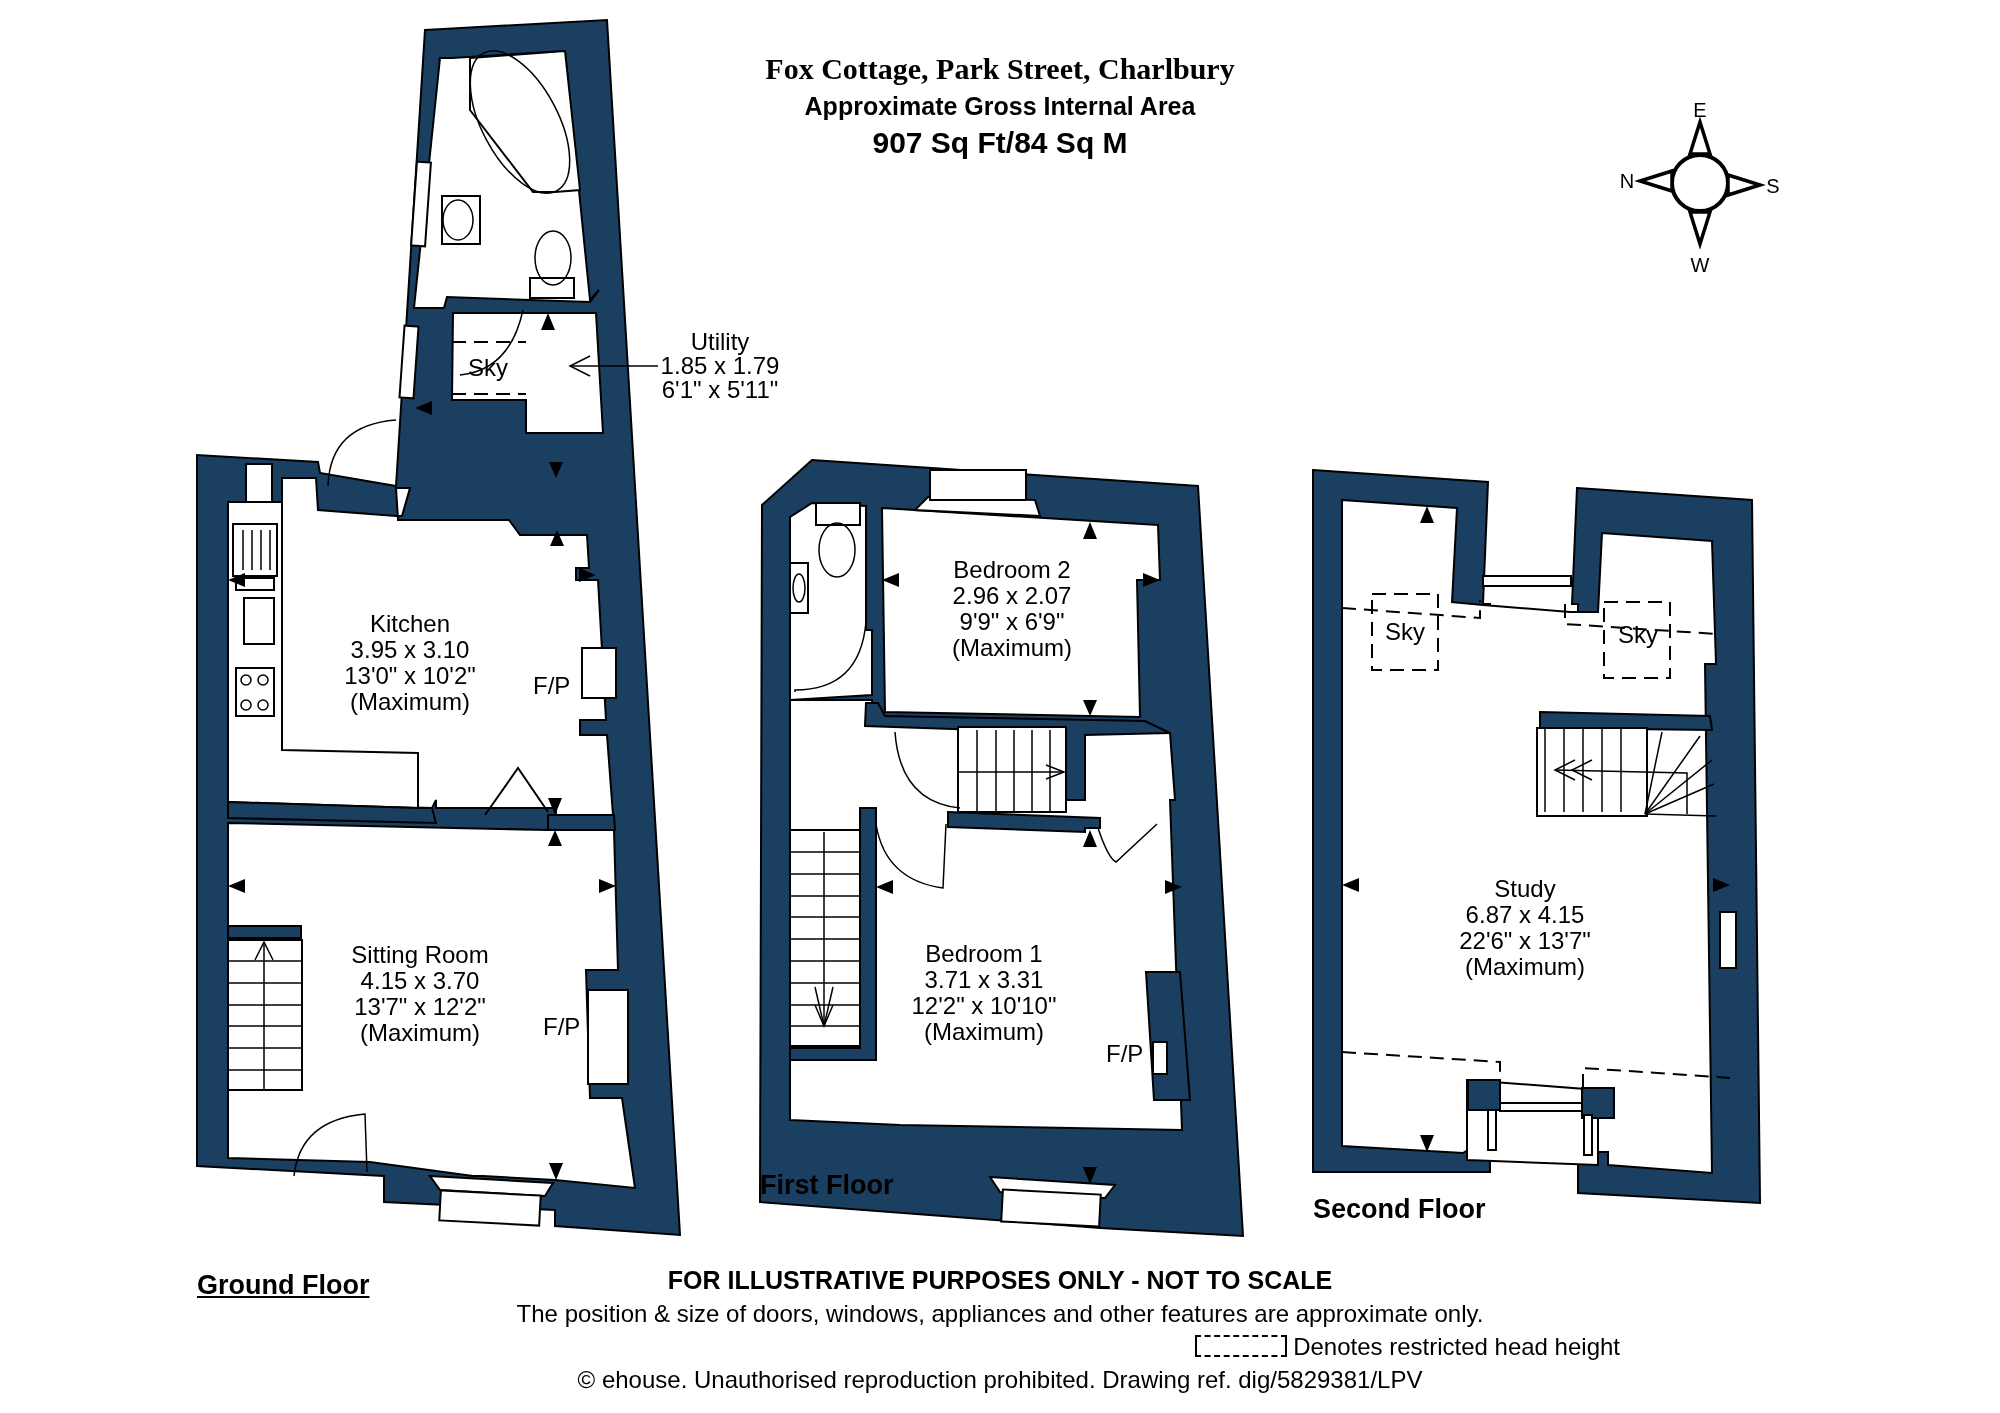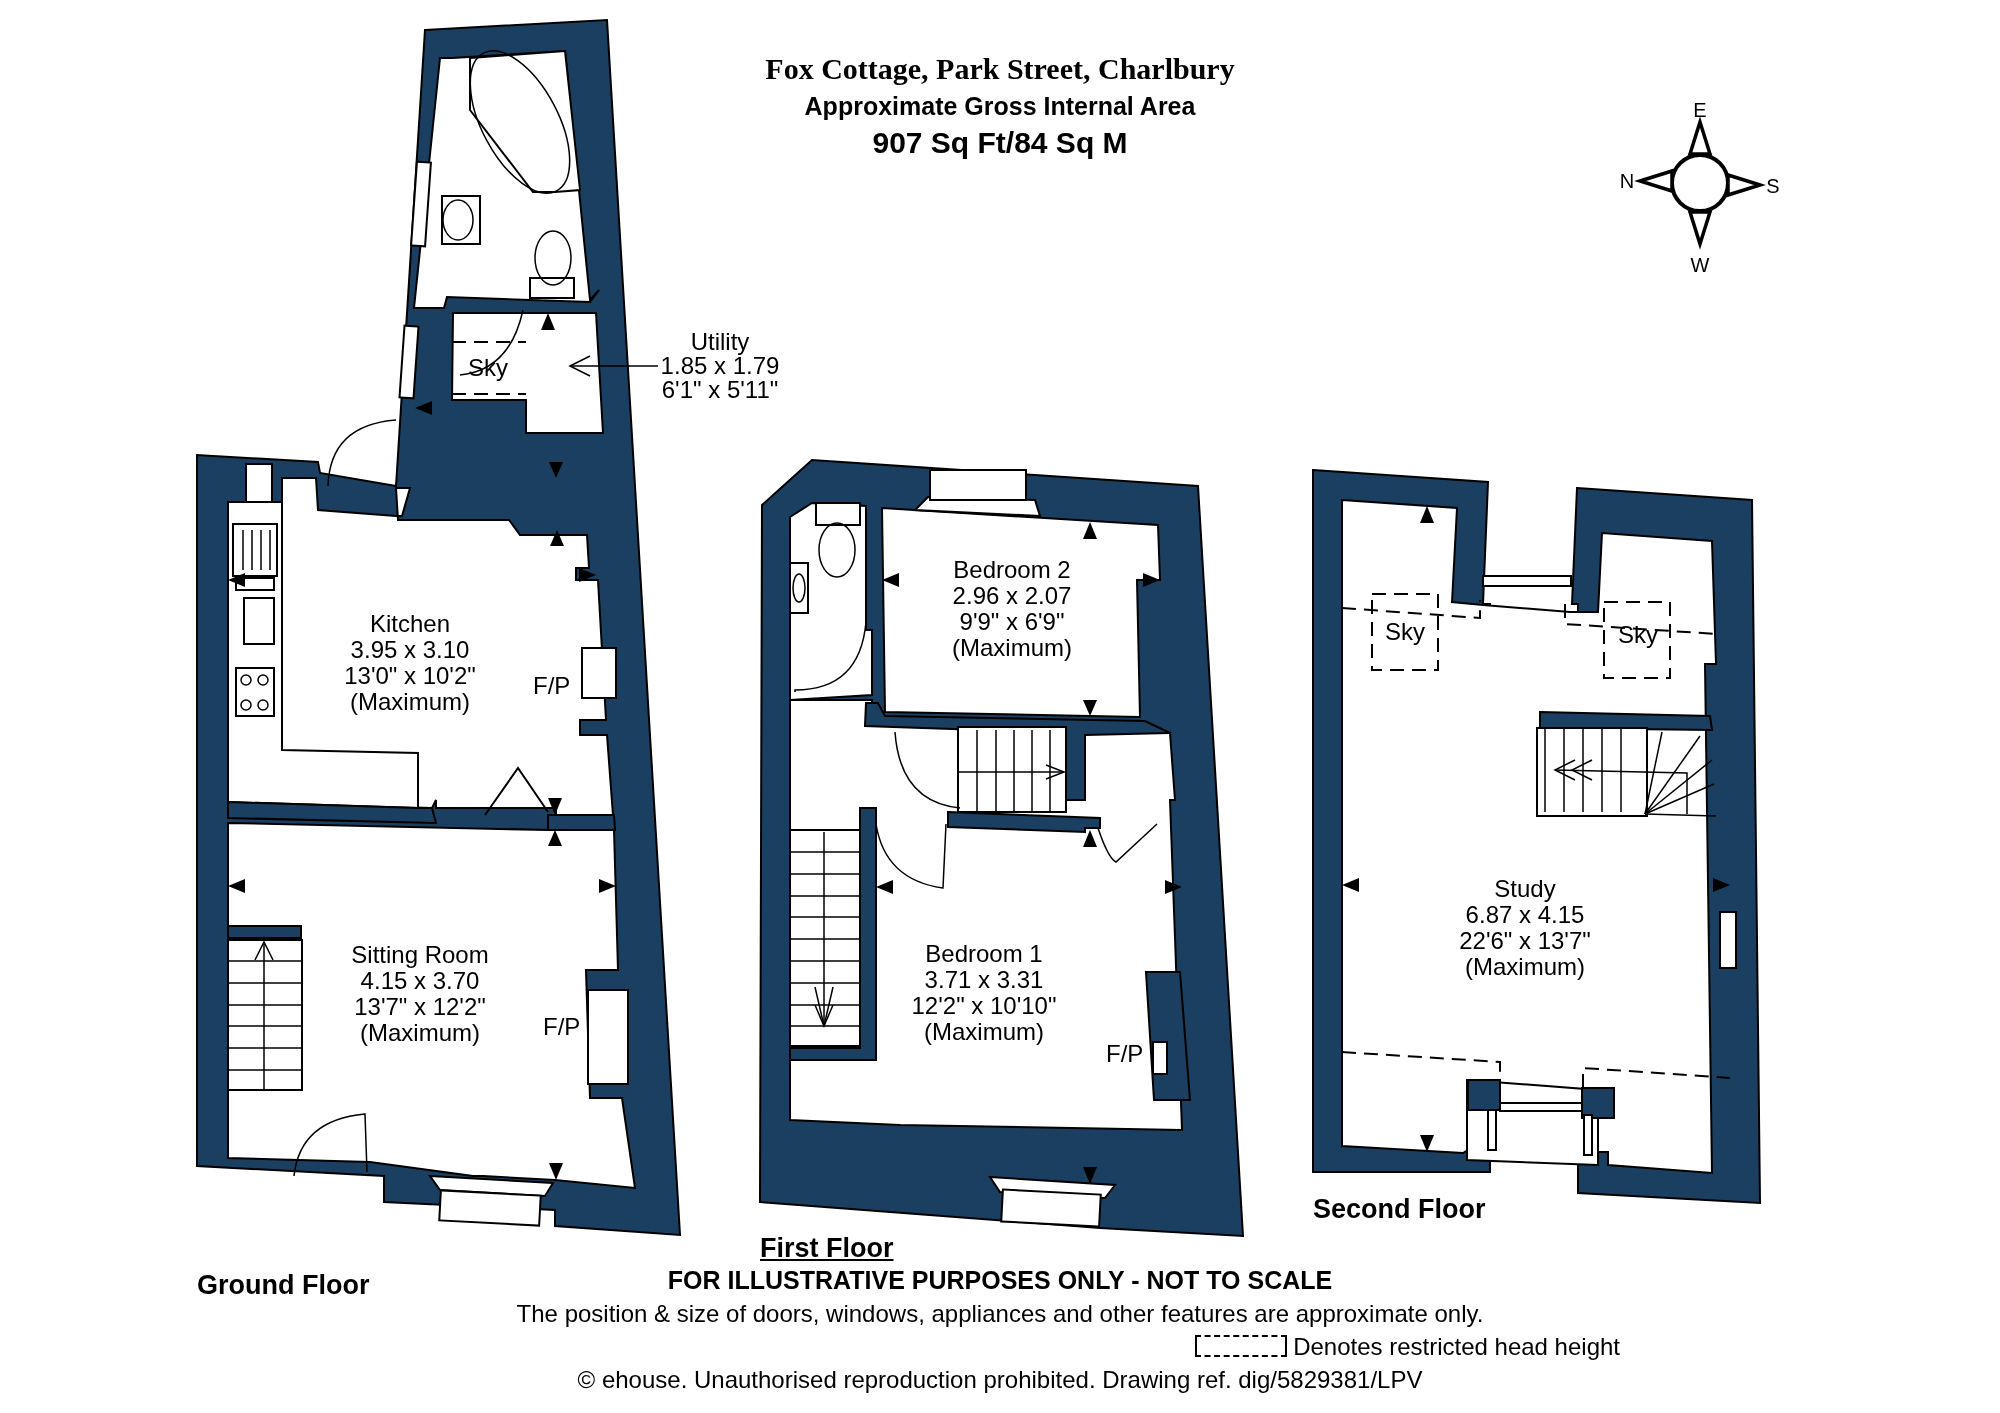--- a/index.html
+++ b/index.html
@@ -282,22 +282,22 @@
     <text class="compass-lbl" text-anchor="middle" x="1700" y="272">W</text>
     <text class="compass-lbl" text-anchor="middle" x="1627" y="188">N</text>
     <text class="compass-lbl" text-anchor="middle" x="1773" y="193">S</text>
   </g>
 </svg>
 
 <div class="title t1">Fox Cottage, Park Street, Charlbury</div>
 <div class="title t2">Approximate Gross Internal Area</div>
 <div class="title t3">907 Sq Ft/84 Sq M</div>
 
-<div class="floor-label" style="left:197px; top:1270px;">Ground Floor</div>
-<div class="floor-label" style="left:760px; top:1233px;text-decoration:underline;">First Floor</div>
+<div class="floor-label" style="left:197px; top:1270px;text-decoration:underline;">Ground Floor</div>
+<div class="floor-label" style="left:760px; top:1170px;">First Floor</div>
 <div class="floor-label" style="left:1313px; top:1194px;">Second Floor</div>
 
 <div class="footer f1">FOR ILLUSTRATIVE PURPOSES ONLY - NOT TO SCALE</div>
 <div class="footer f2">The position &amp; size of doors, windows, appliances and other features are approximate only.</div>
 <div class="footer f3">
   <span class="dashbox"></span><span>Denotes restricted head height</span>
 </div>
 <div class="footer f4">© ehouse. Unauthorised reproduction prohibited. Drawing ref. dig/5829381/LPV</div>
 
 </body></html>

